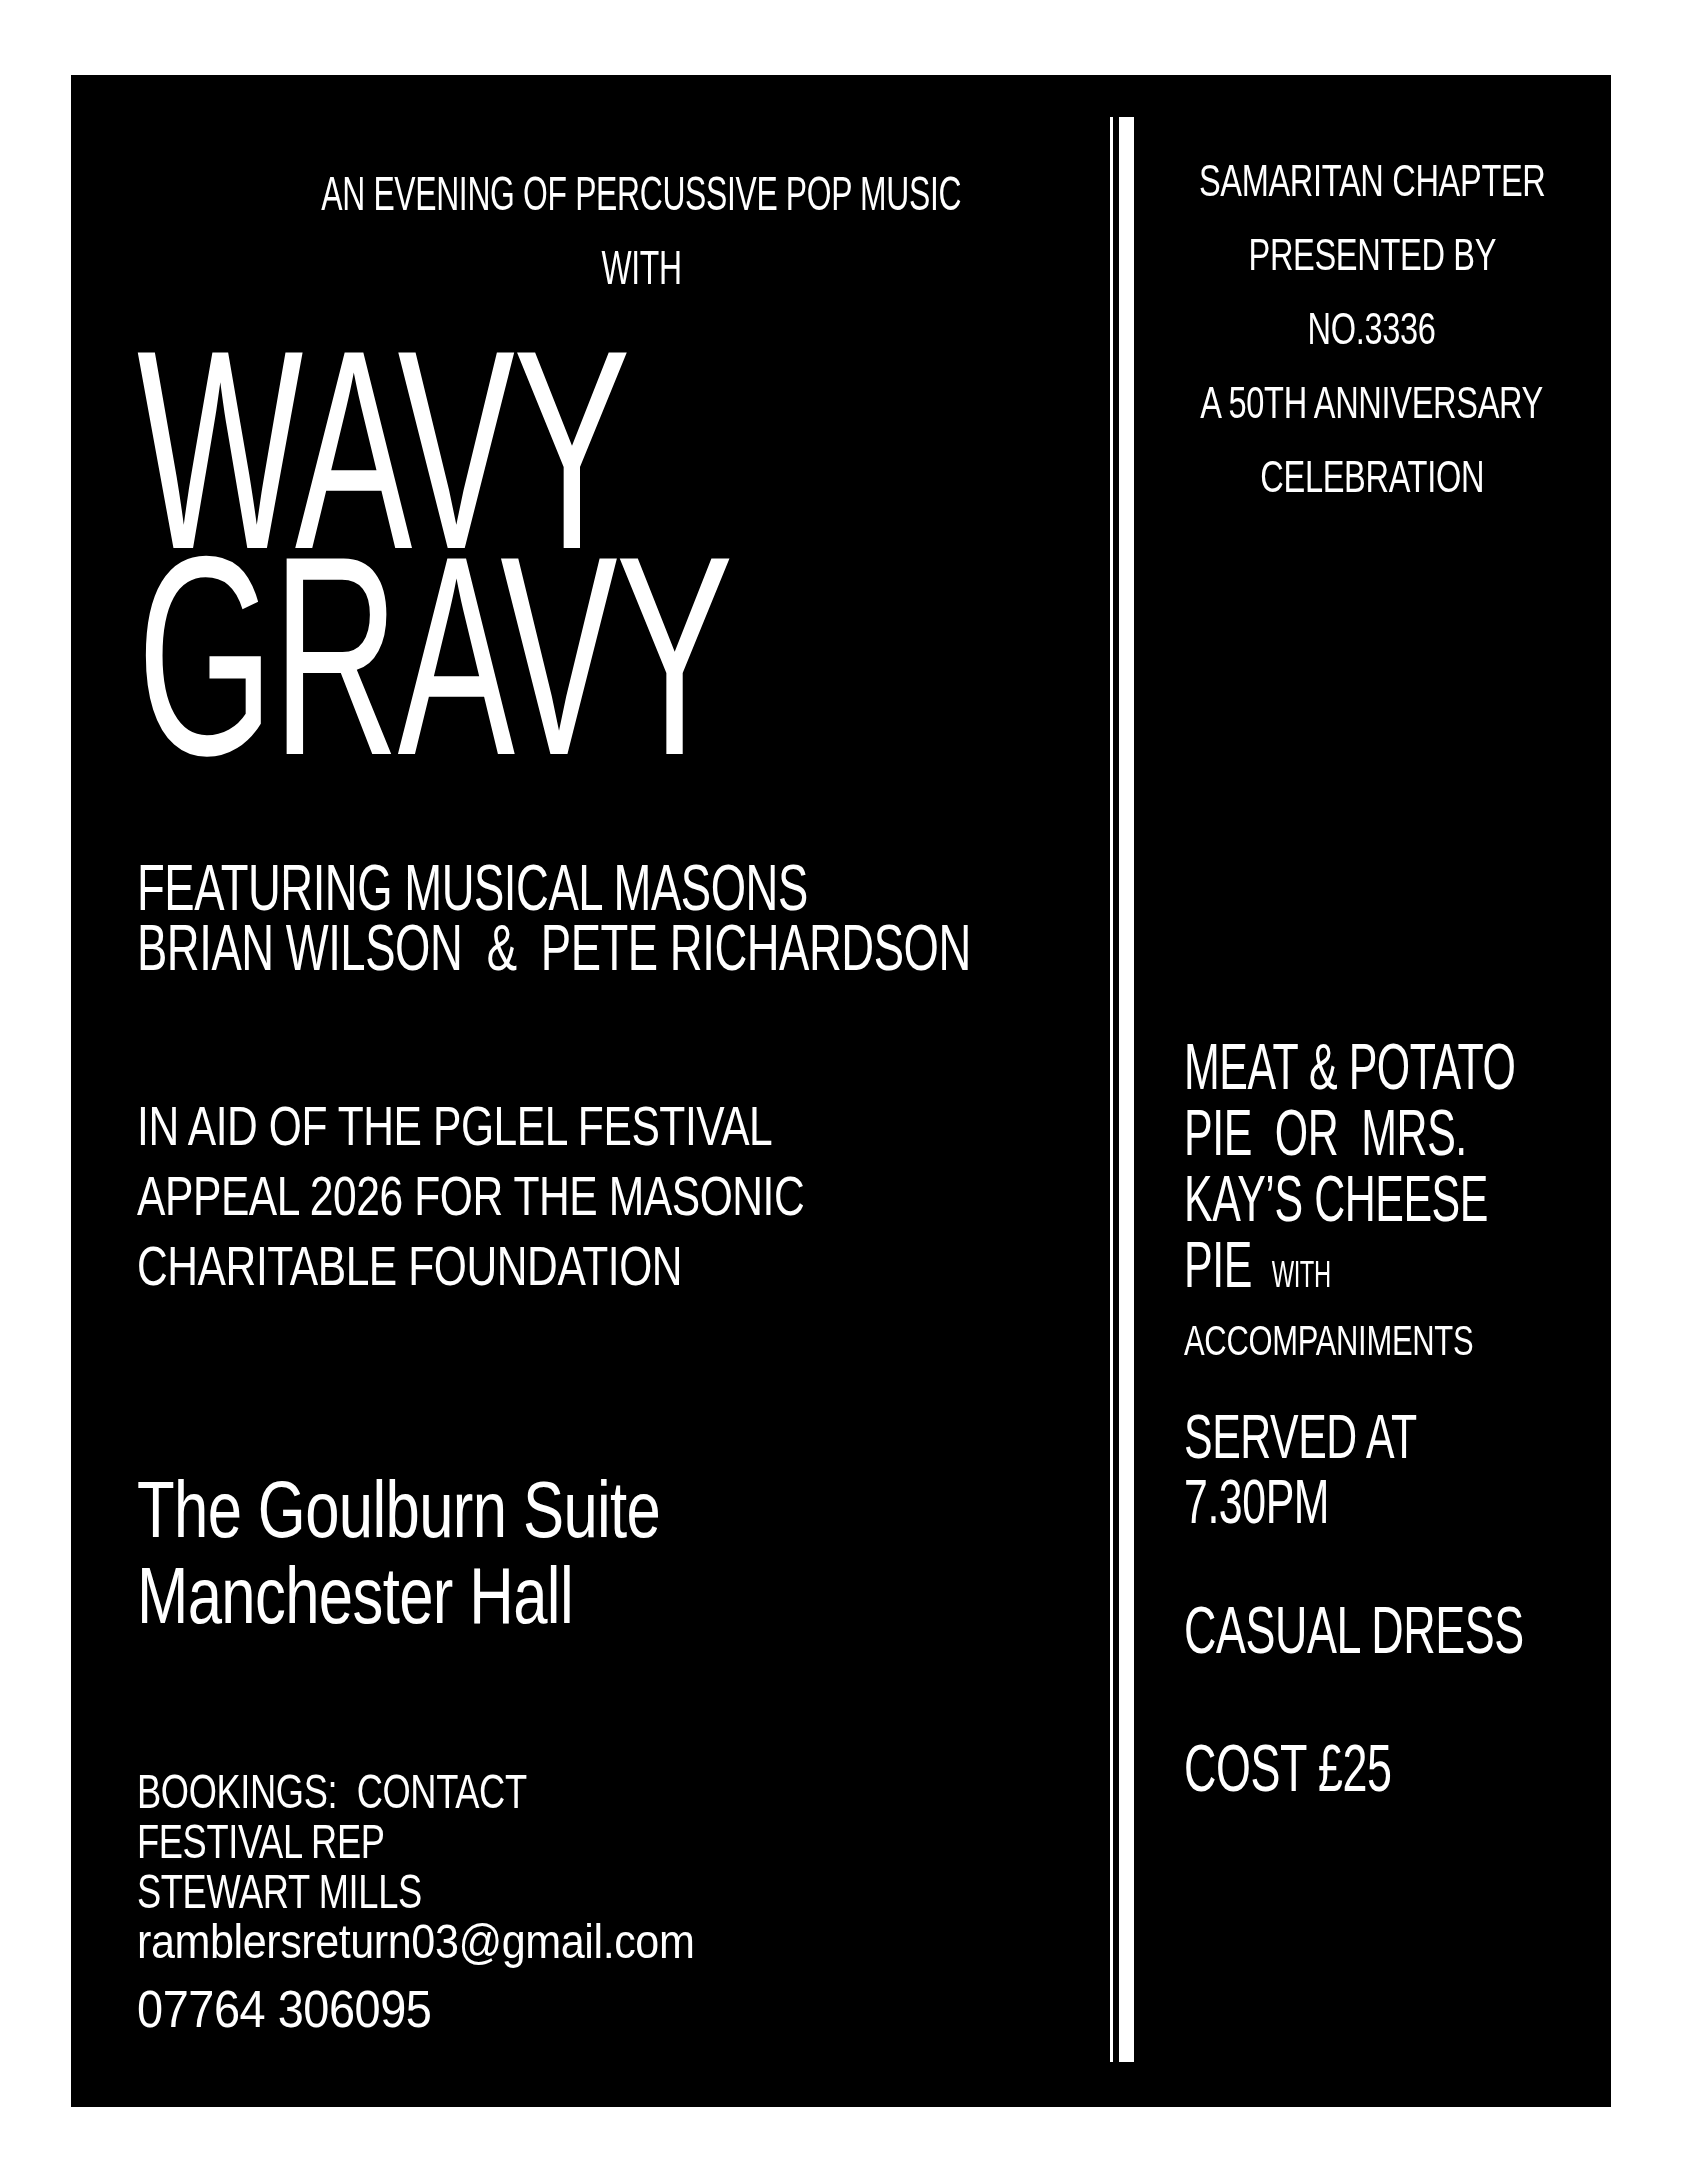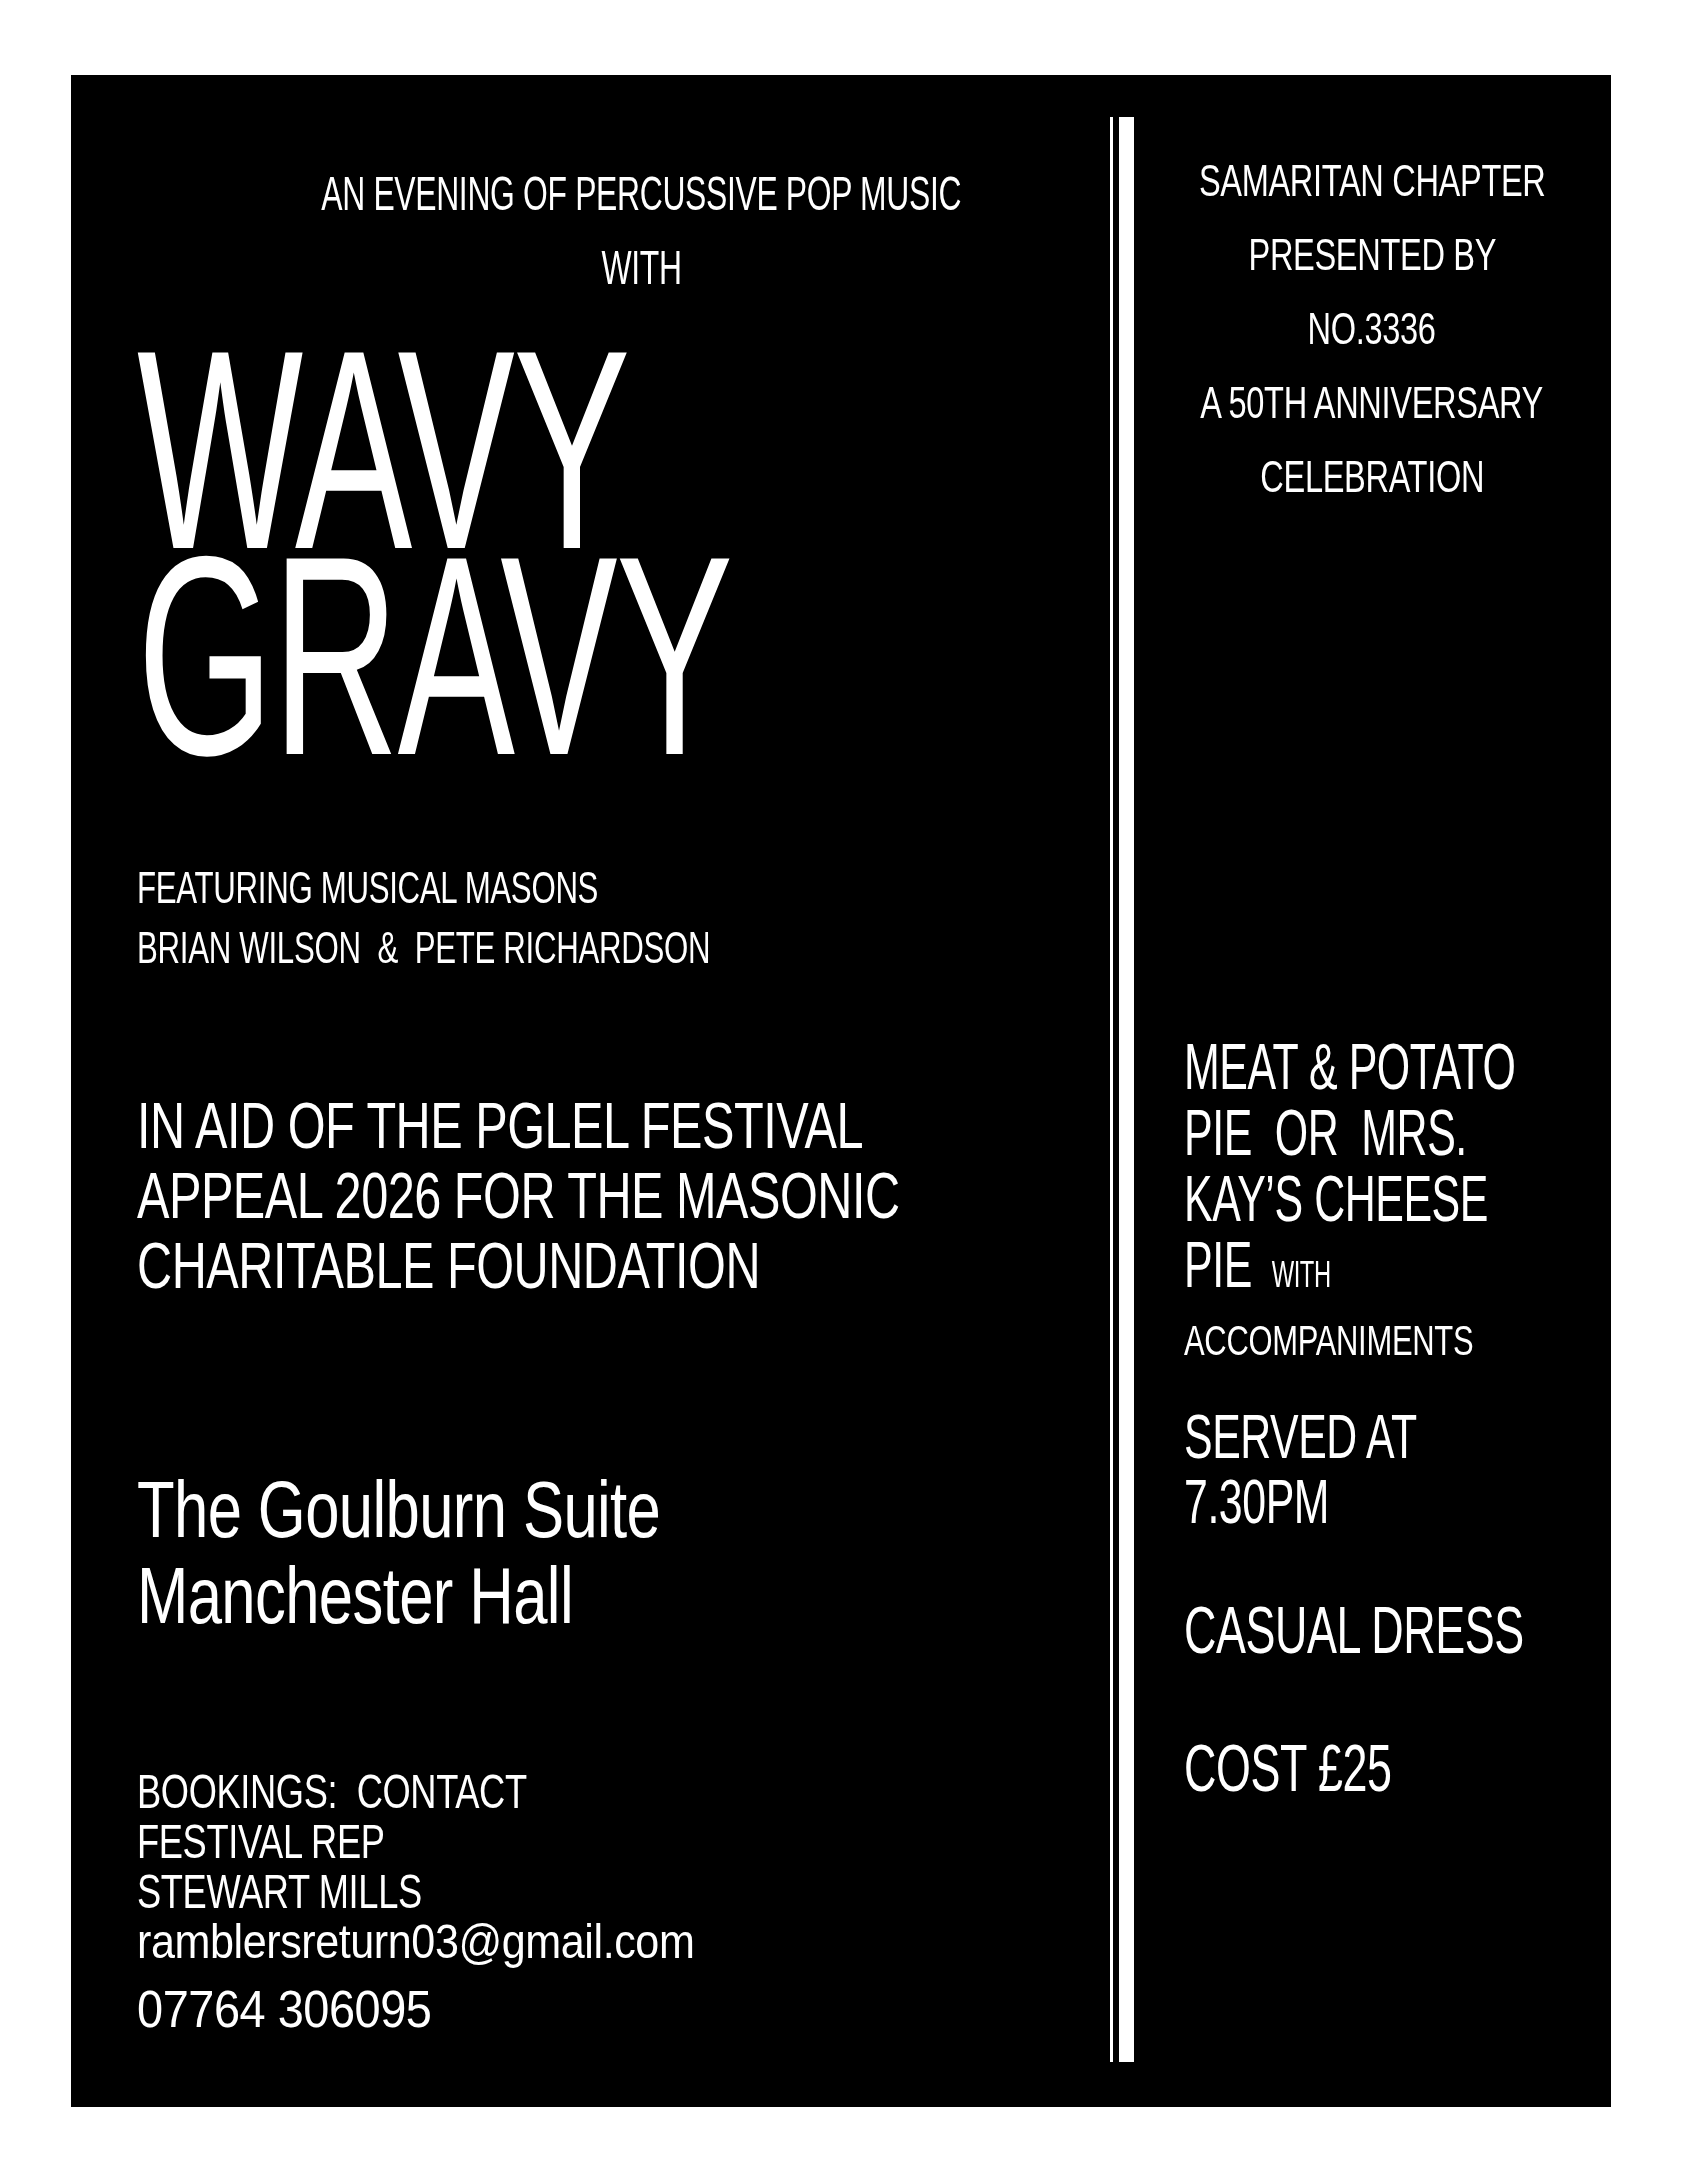--- a/index.html
+++ b/index.html
@@ -25,26 +25,26 @@
     <div class="block center" style="left:66px;top:81px;width:1009px;font-size:49px;line-height:74px;">
       <div class="ln"><span class="sx" style="--s:.65">AN EVENING OF PERCUSSIVE POP MUSIC</span></div>
       <div class="ln"><span class="sx" style="--s:.65">WITH</span></div>
     </div>
 
     <div class="block" style="left:66px;top:272px;font-size:284px;line-height:206px;">
       <div class="ln"><span class="sx" style="--s:.62">WAVY</span></div>
       <div class="ln"><span class="sx" style="--s:.62">GRAVY</span></div>
     </div>
 
-    <div class="block" style="left:66px;top:783px;font-size:44px;line-height:60px;">
+    <div class="block" style="left:66px;top:783px;font-size:64px;line-height:60px;">
       <div class="ln"><span class="sx" style="--s:.71">FEATURING MUSICAL MASONS</span></div>
       <div class="ln"><span class="sx" style="--s:.71">BRIAN WILSON&nbsp; &amp;&nbsp; PETE RICHARDSON</span></div>
     </div>
 
-    <div class="block" style="left:66px;top:1016px;font-size:64px;line-height:70px;">
+    <div class="block" style="left:66px;top:1016px;font-size:56px;line-height:70px;">
       <div class="ln"><span class="sx" style="--s:.76">IN AID OF THE PGLEL FESTIVAL</span></div>
       <div class="ln"><span class="sx" style="--s:.76">APPEAL 2026 FOR THE MASONIC</span></div>
       <div class="ln"><span class="sx" style="--s:.76">CHARITABLE FOUNDATION</span></div>
     </div>
 
     <div class="block" style="left:66px;top:1372px;font-size:79px;line-height:86px;margin-top:20px;">
       <div class="ln"><span class="sx" style="--s:.78">The Goulburn Suite</span></div>
       <div class="ln"><span class="sx" style="--s:.78">Manchester Hall</span></div>
     </div>
 

